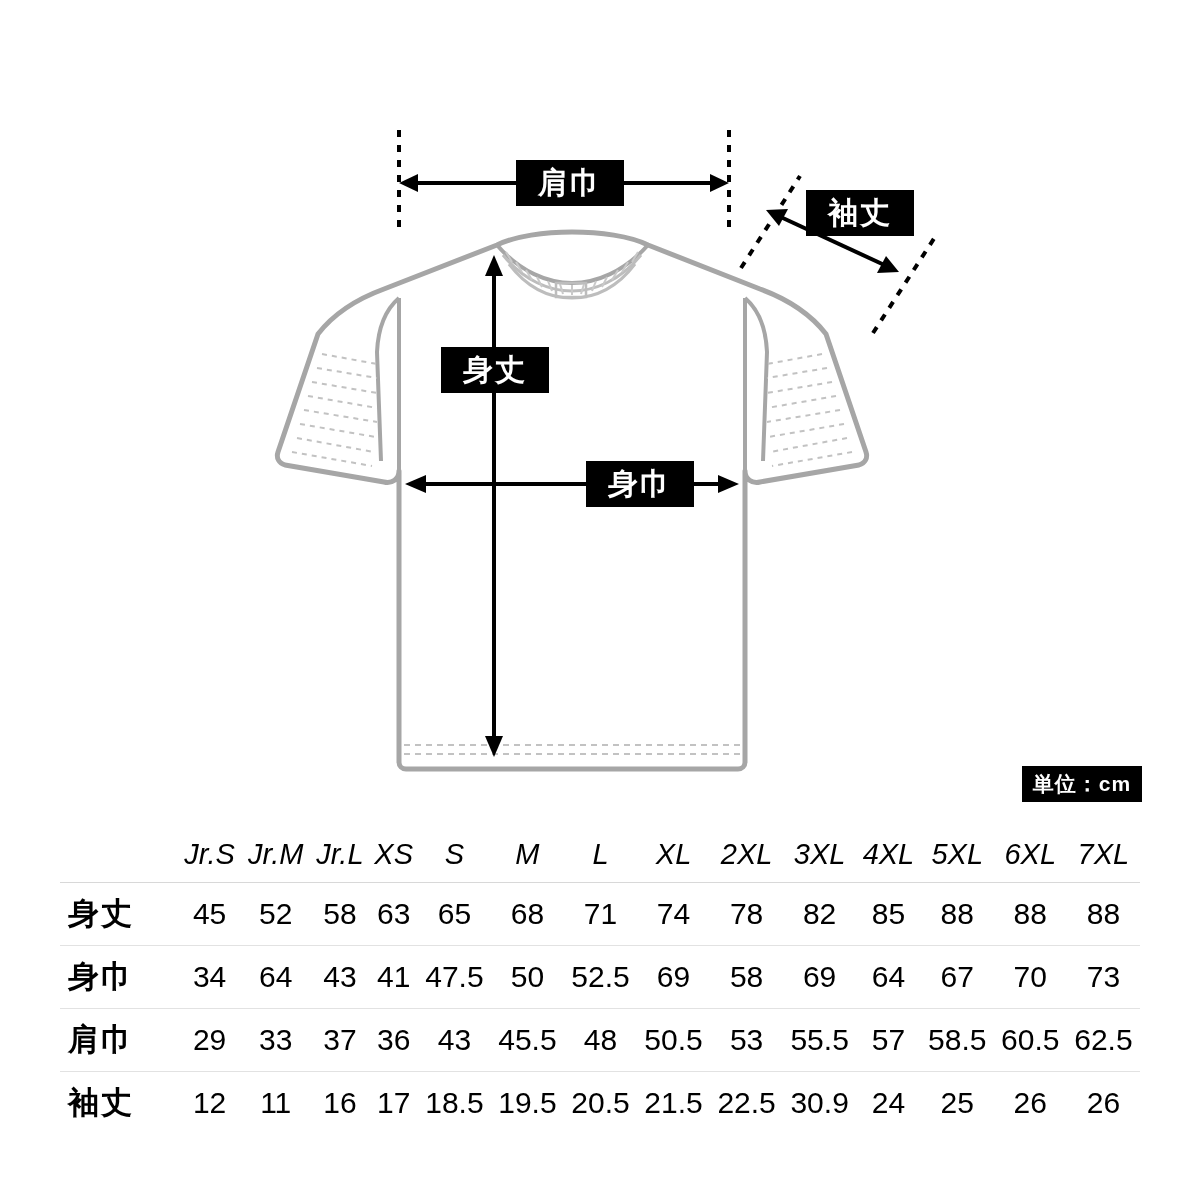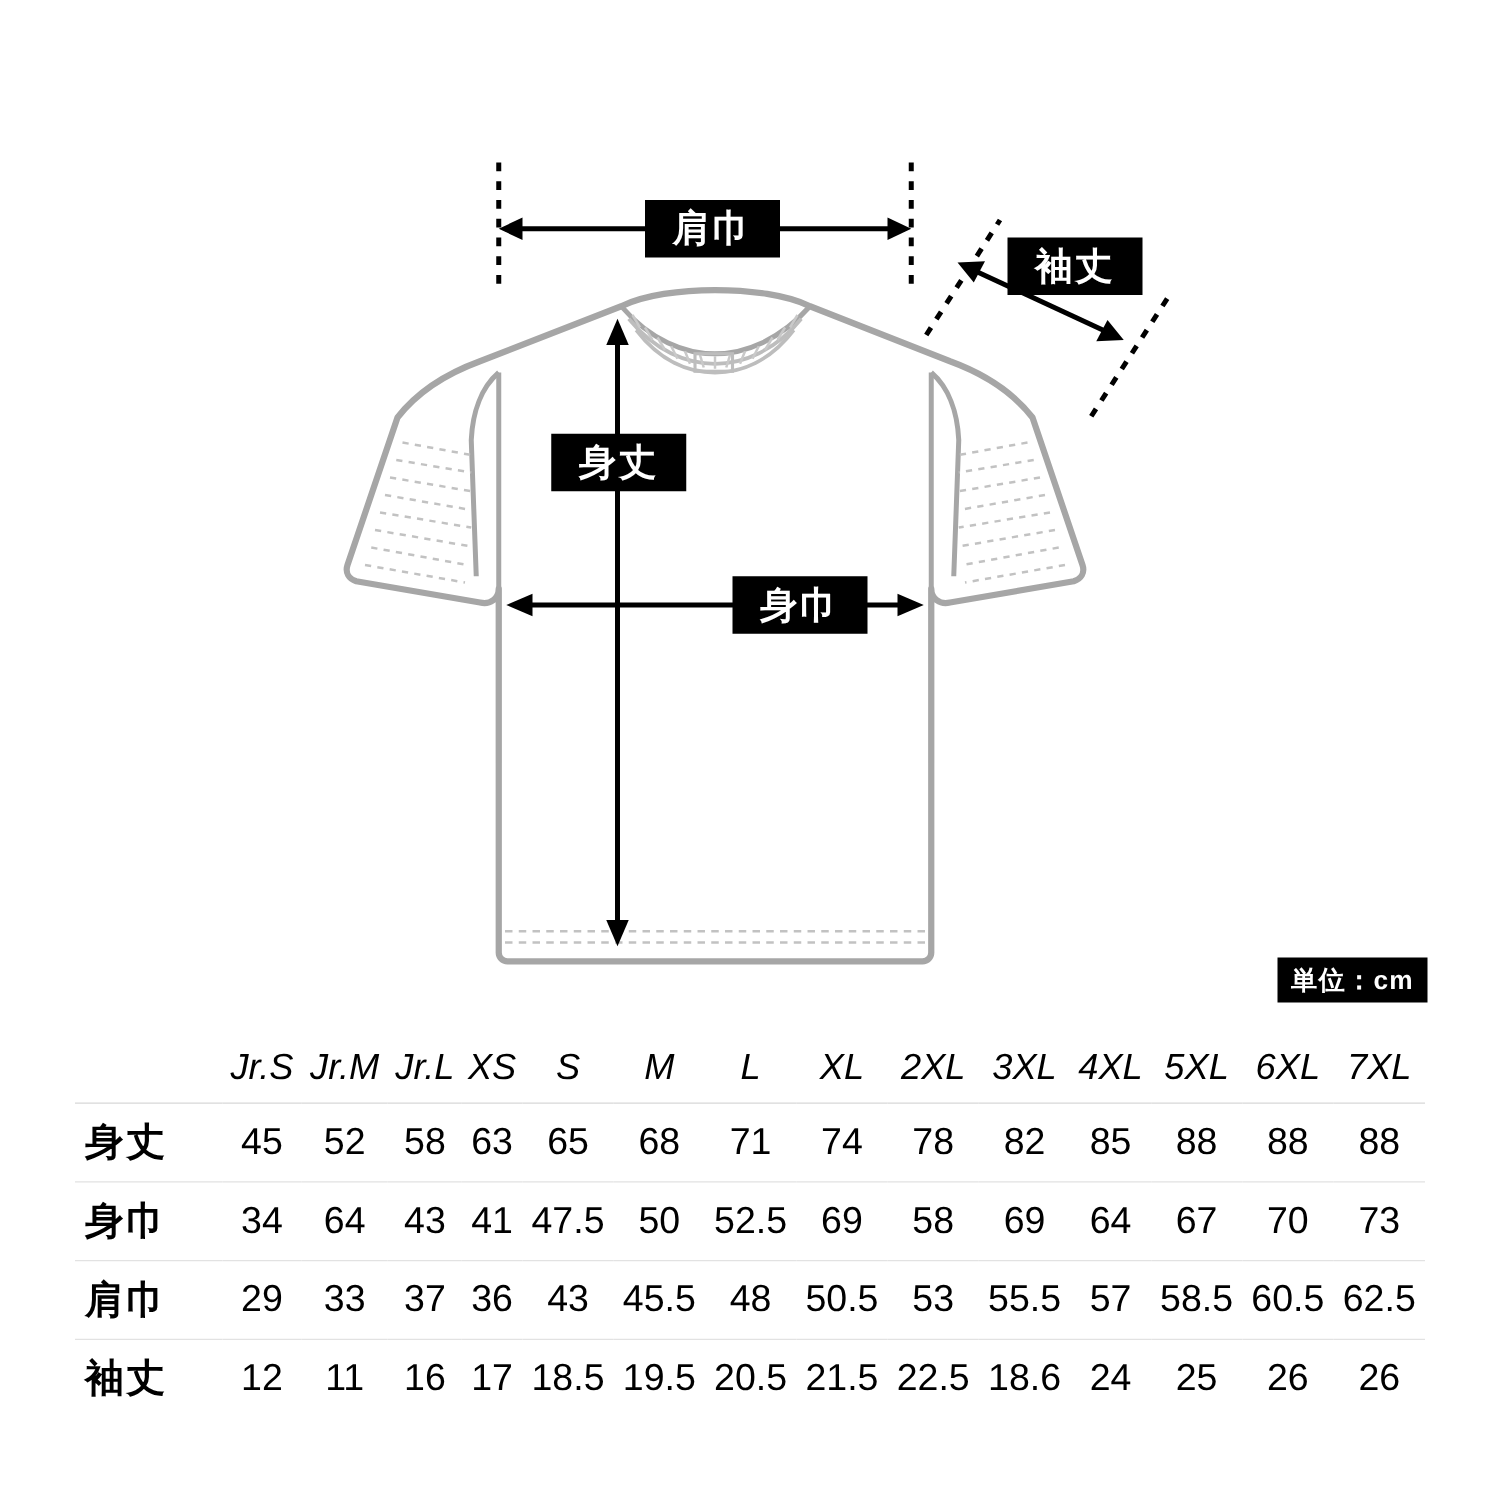--- a/index.html
+++ b/index.html
@@ -319,20 +319,20 @@
       <td class="rowhead">袖丈</td>
       <td>12</td>
       <td>11</td>
       <td>16</td>
       <td>17</td>
       <td>18.5</td>
       <td>19.5</td>
       <td>20.5</td>
       <td>21.5</td>
       <td>22.5</td>
-      <td>18.6</td>
+      <td>30.9</td>
       <td>24</td>
       <td>25</td>
       <td>26</td>
       <td>26</td>
     </tr>
   </tbody>
 </table>
 
 </body></html>

